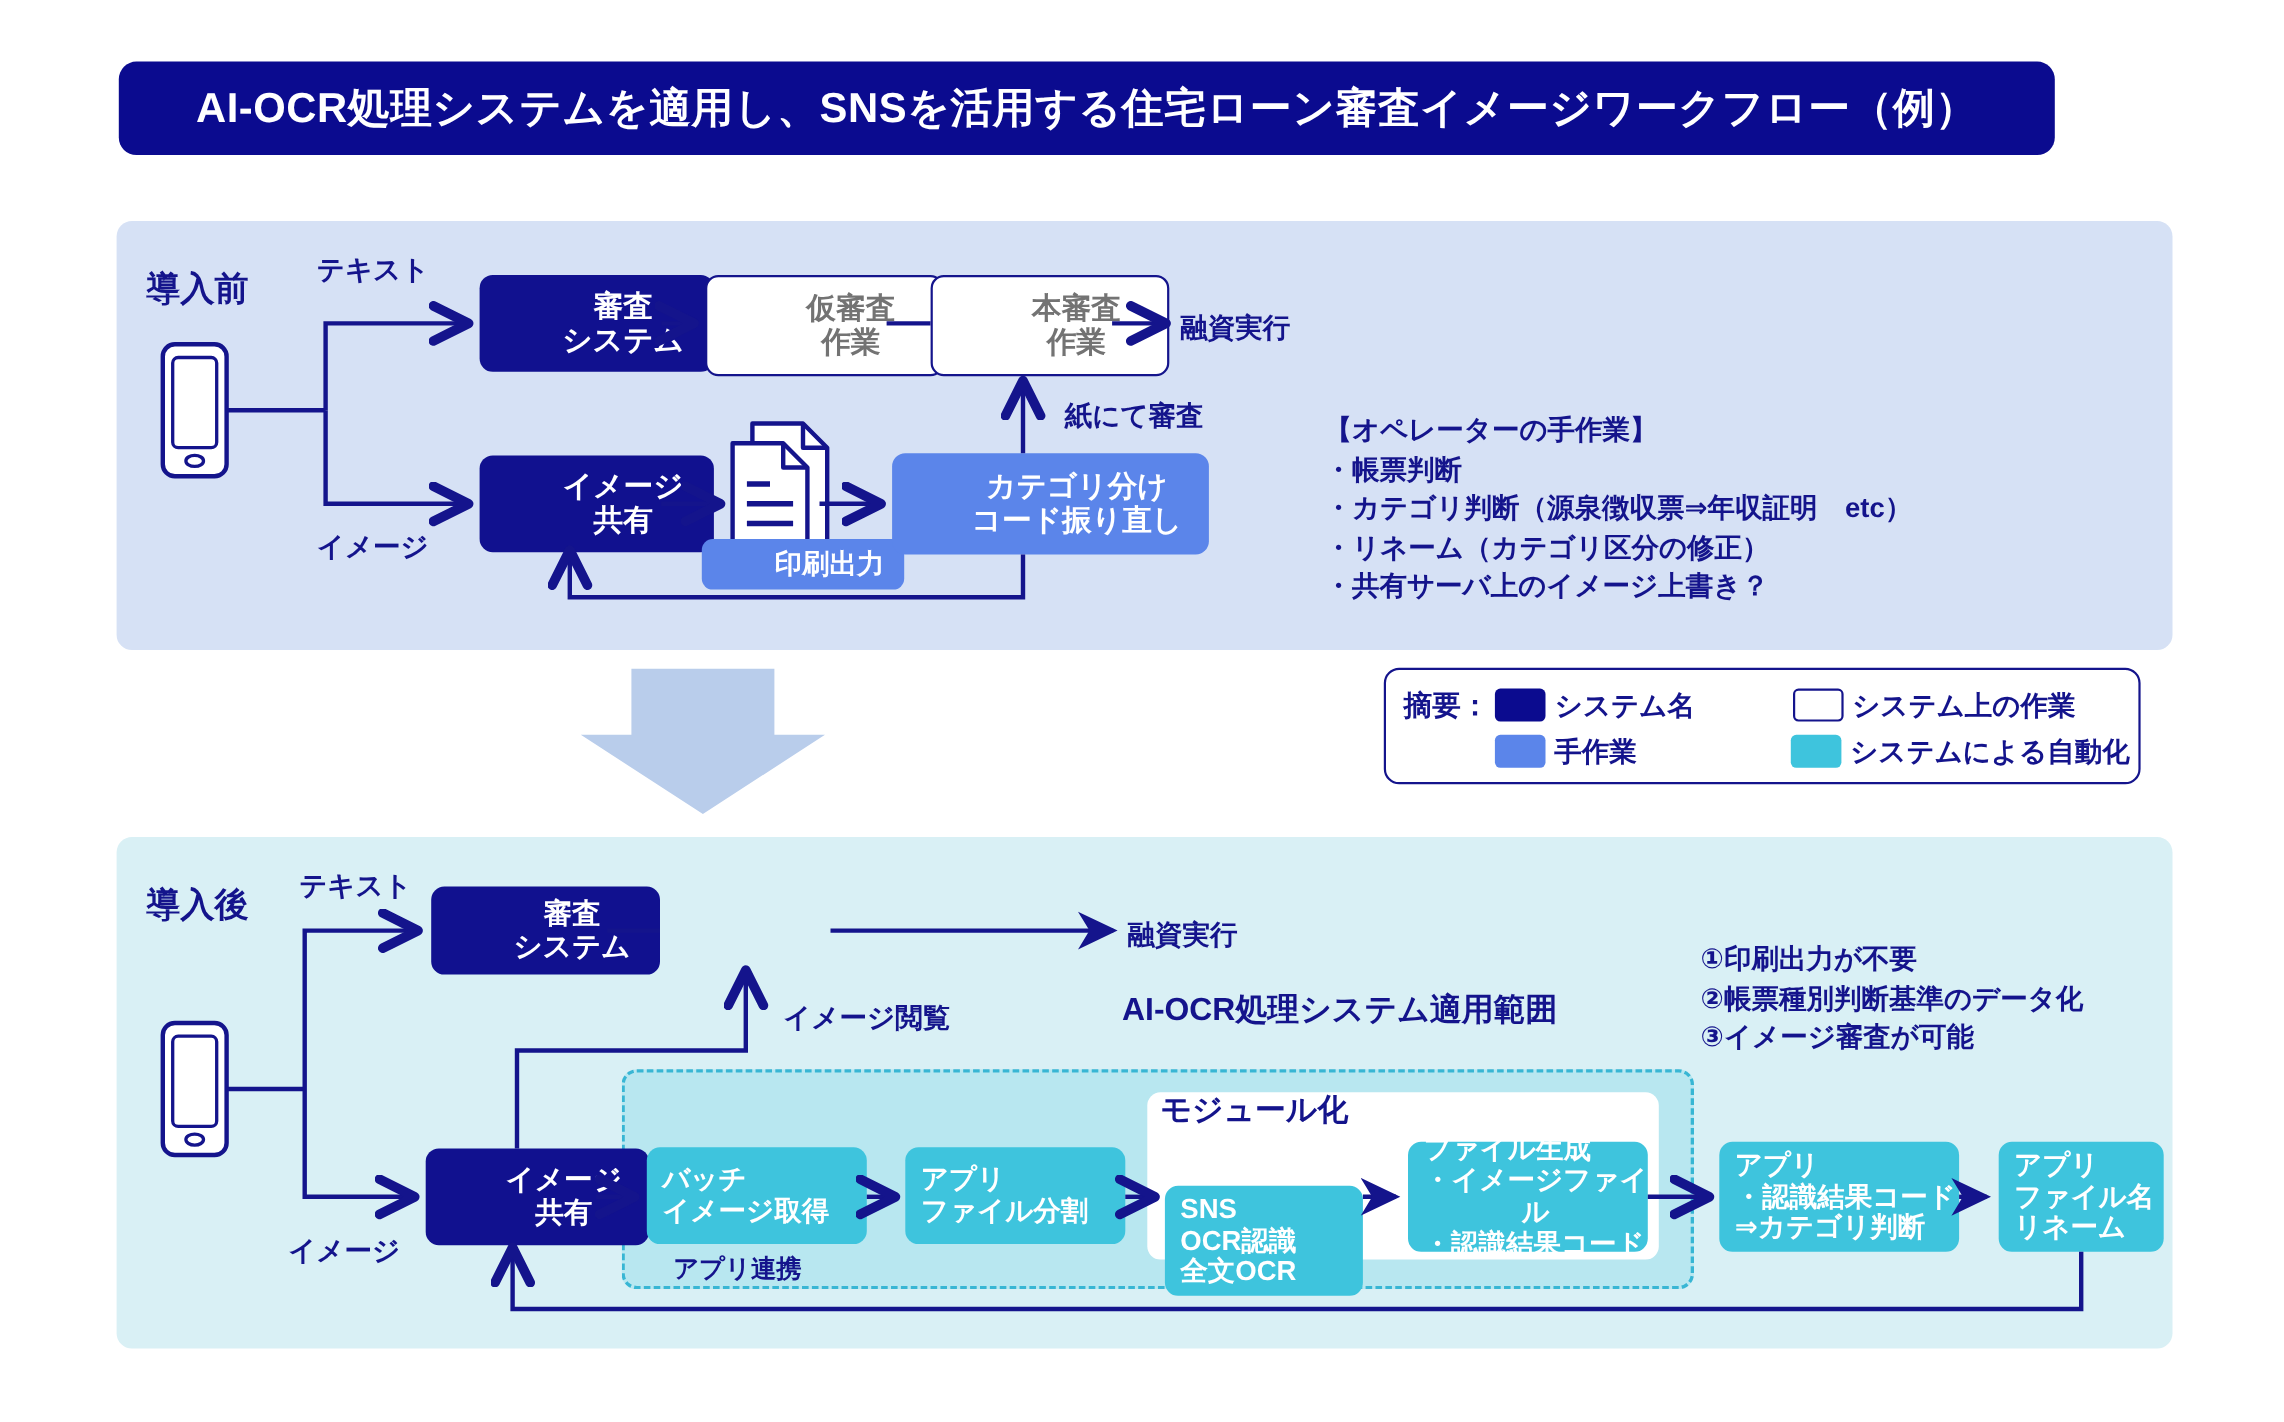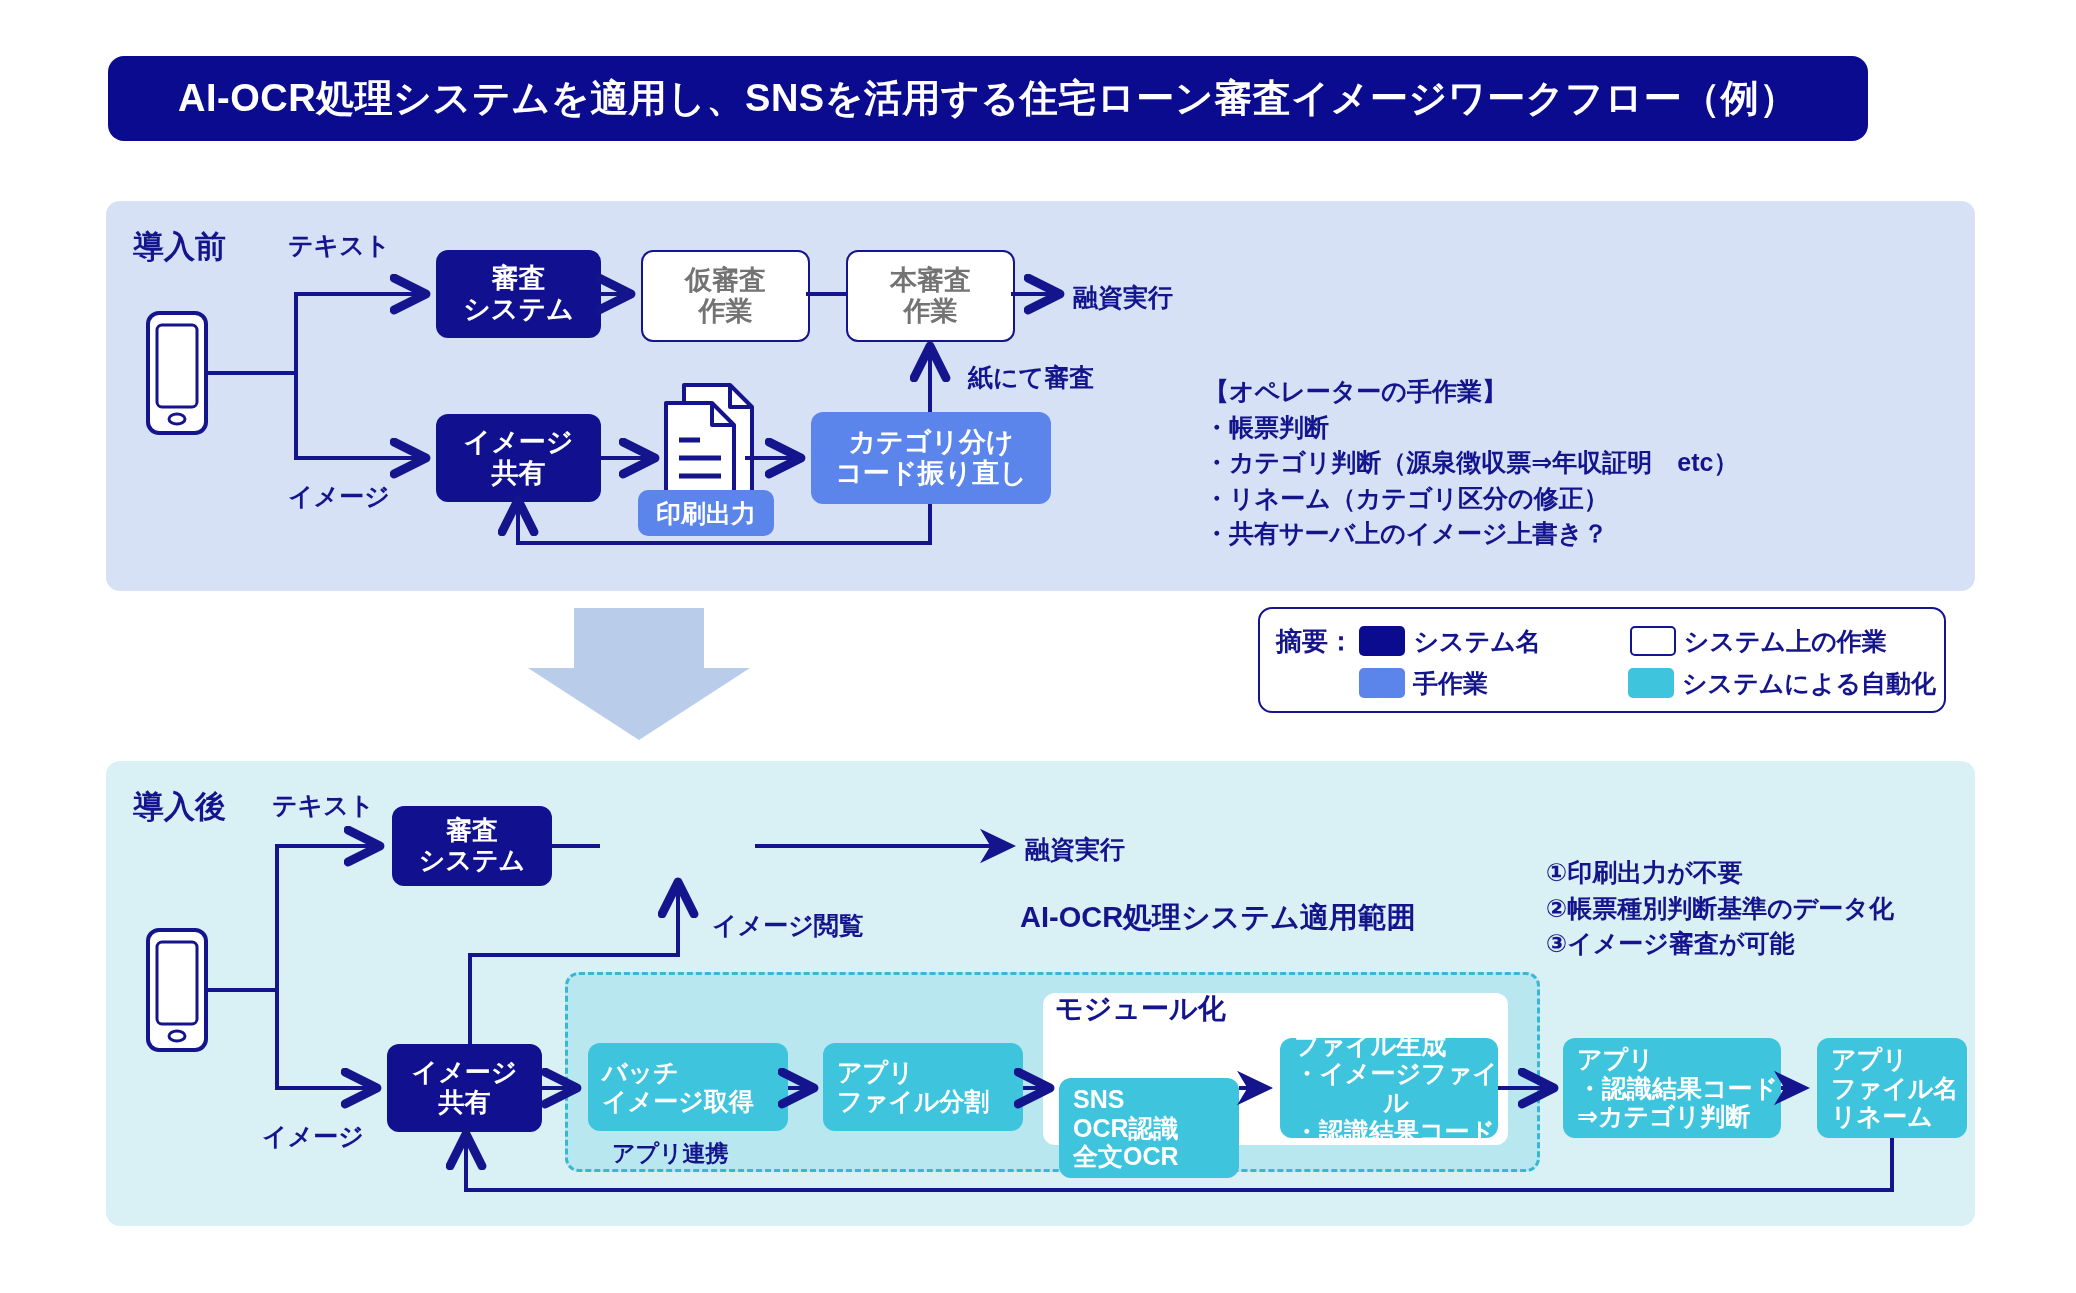--- a/index.html
+++ b/index.html
@@ -14,26 +14,26 @@
              background:#0b0b8f;border-radius:16px;
              display:flex;align-items:center;justify-content:center;}
   .title-bar span{color:#ffffff;font-size:38px;font-weight:bold;letter-spacing:.5px;}
 
   
   .panel-before{position:absolute;left:106px;top:201px;width:1869px;height:390px;
                 background:#d6e1f5;border-radius:14px;}
   .panel-after{position:absolute;left:106px;top:761px;width:1869px;height:465px;
                background:#d9f0f5;border-radius:14px;}
 
-  .phase-label{position:absolute;font-size:31px;font-weight:bold;color:#14148c;}
+  .phase-label{position:absolute;font-size:31px;font-weight:bold;color:#14148c;margin-top:16px;}
 
   
   .box{position:absolute;border-radius:12px;display:flex;flex-direction:column;
        align-items:center;justify-content:center;text-align:right;
-       font-weight:bold;line-height:1.15;}
+       font-weight:bold;line-height:1.15;padding-left:48px;}
   .box.sysname{background:#11118f;color:#ffffff;}
   .box.syswork{background:#ffffff;color:#737373;border:2.5px solid #14148c;}
   .box.manual{background:#5b85ea;color:#ffffff;}
   .box.auto{background:#3ec4dd;color:#ffffff;}
   .box.auto-left{align-items:flex-start;text-align:left;padding-left:14px;box-sizing:border-box;}
 
   .free-label{position:absolute;font-size:25px;font-weight:bold;color:#14148c;
               white-space:nowrap;}
   .free-label.small{font-size:23px;}
 

